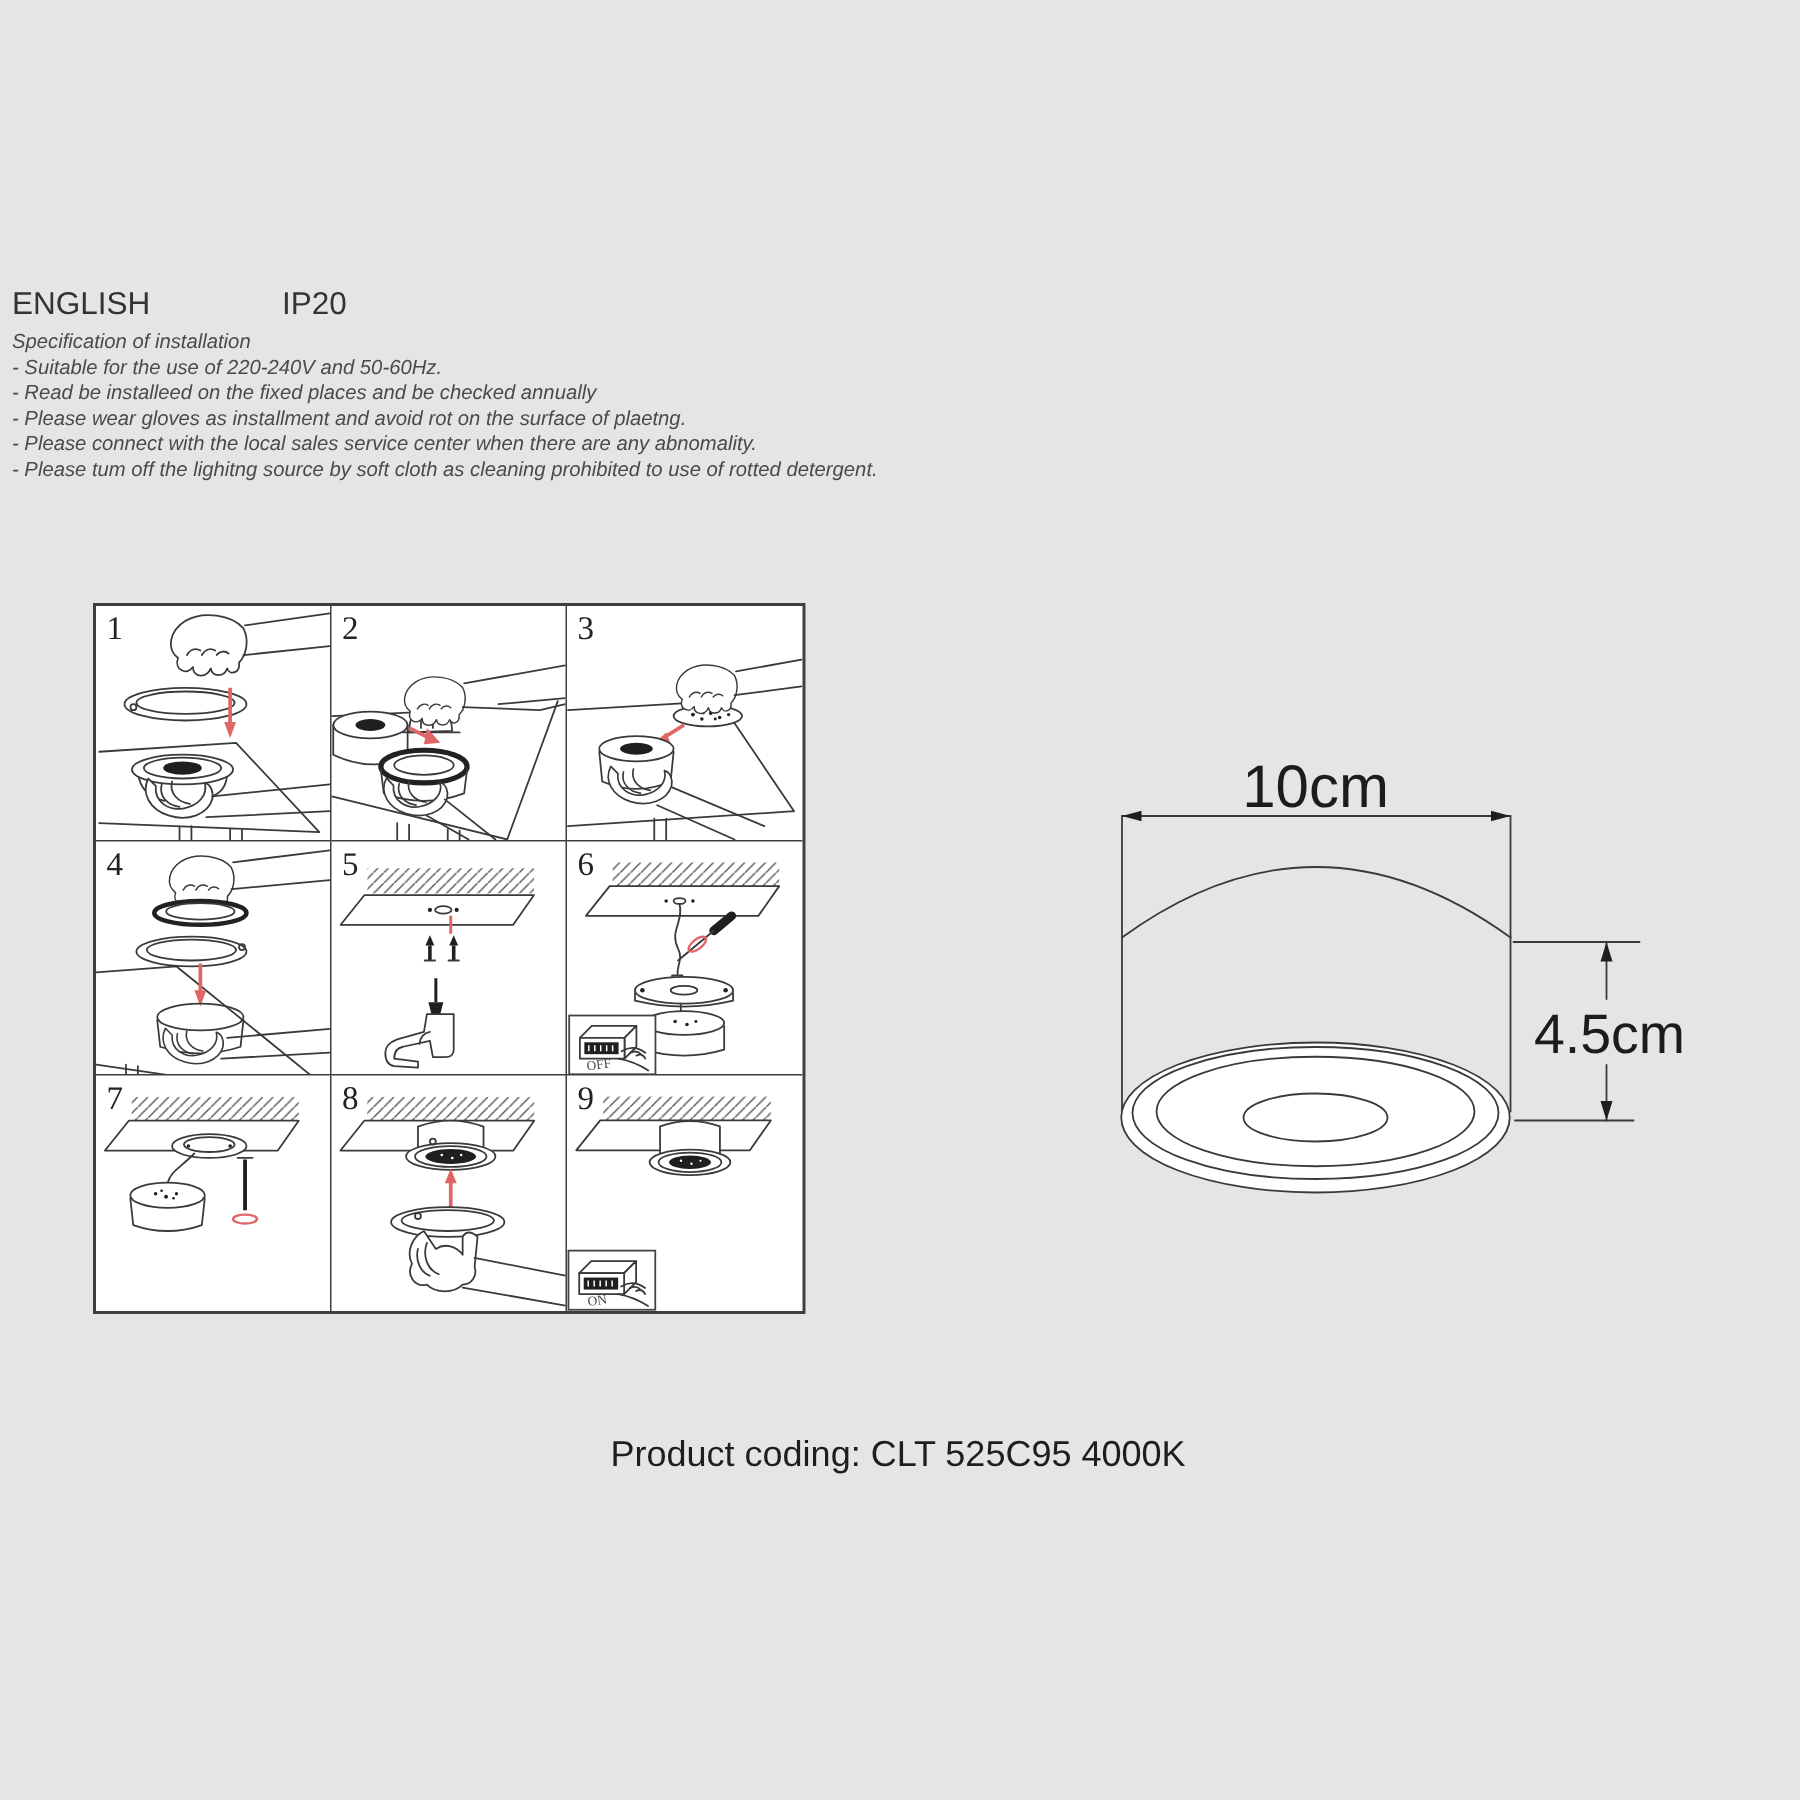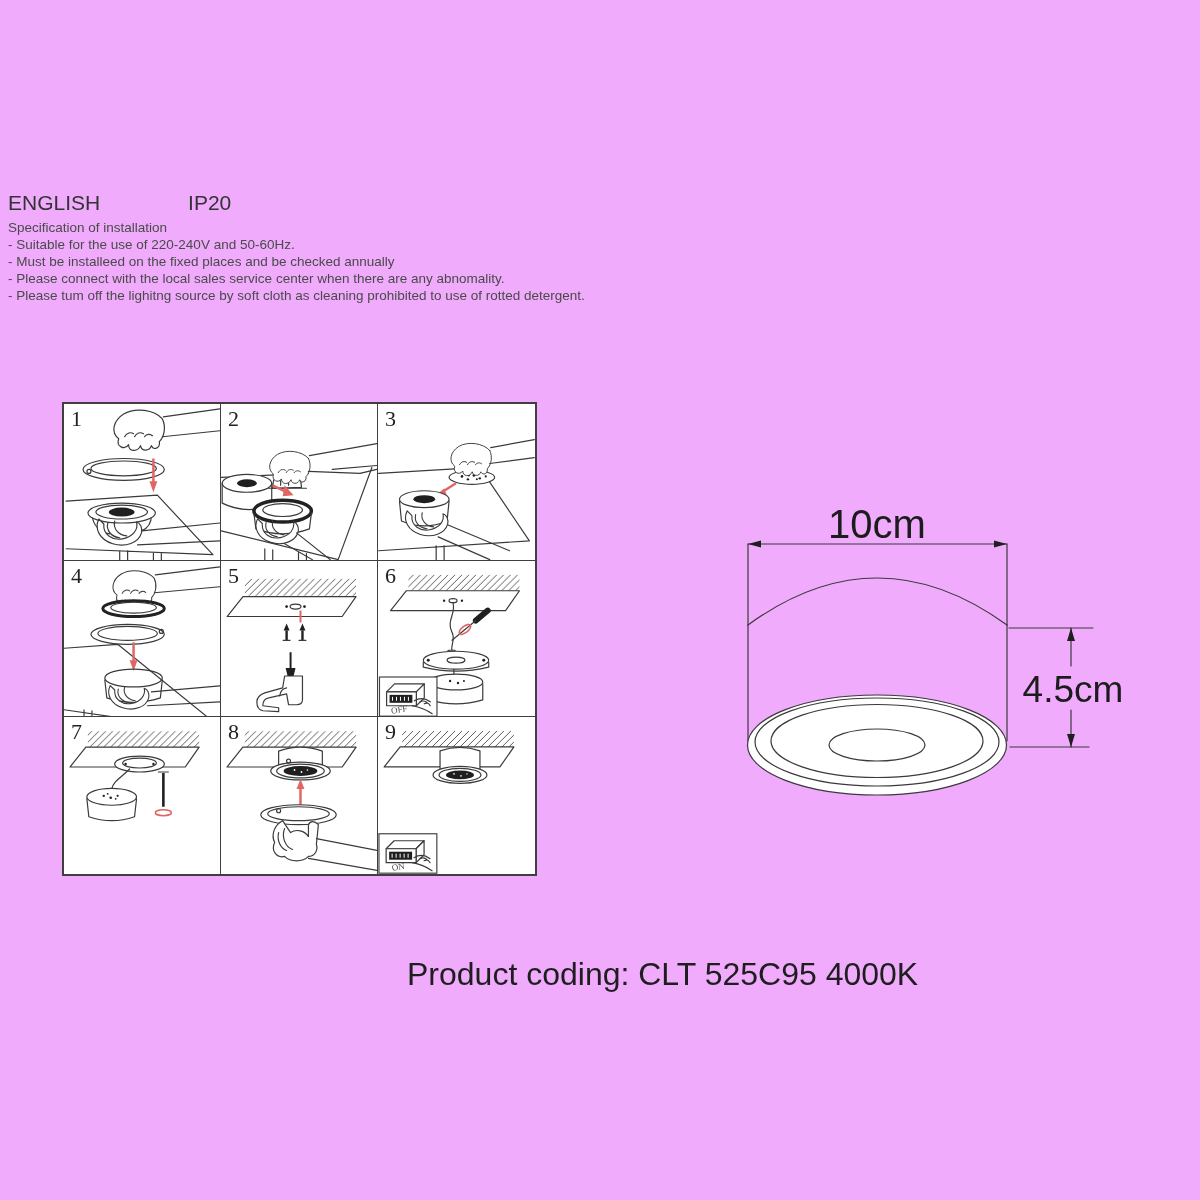--- a/index.html
+++ b/index.html
@@ -1,22 +1,22 @@
 <!DOCTYPE html>
 <html style="--accent-red: #e06666; --line-color: #3a3a3a;"><head>
 <meta charset="utf-8">
 <style>
   html,body{margin:0;padding:0;background:#fff;}
-  #page{position:relative;width:1200px;height:1200px;background:#f0abfc;
+  #page{position:relative;width:1200px;height:1200px;background:#e5e5e5;
         font-family:"Liberation Sans", sans-serif;color:#383838;overflow:hidden;}
   
   #hdr{position:absolute;left:8px;top:191px;font-size:21px;color:#333;}
   #hdr .ip{margin-left:82px;}
   
-  #spec{position:absolute;left:8px;top:219px;font-size:13.5px;line-height:17px;color:#4a4a4a;}
+  #spec{position:absolute;left:8px;top:219px;font-size:13.5px;line-height:17px;color:#4a4a4a;font-style:italic;}
   
   #grid{position:absolute;left:62px;top:402px;width:471px;height:470px;
         border:2px solid #3f3f3f;display:grid;grid-template-columns:repeat(3,1fr);
         grid-template-rows:repeat(3,1fr);background:#fff;}
   .cell{position:relative;border-right:1.4px solid #3f3f3f;border-bottom:1.4px solid #3f3f3f;}
   .cell:nth-child(3n){border-right:none;}
   .cell:nth-child(n+7){border-bottom:none;}
   .stepnum{position:absolute;left:7px;top:2px;font-family:"Liberation Serif",serif;
            font-size:22px;color:#222;z-index:2;}
   .cell svg{position:absolute;left:0;top:0;width:100%;height:100%;}
@@ -24,21 +24,21 @@
   .ln{stroke:#3a3a3a;fill:none;stroke-width:1.2;stroke-linecap:round;stroke-linejoin:round;}
   .wfill{fill:#ffffff;}
   .dk{fill:#1f1f1f;stroke:none;}
   .red{stroke:var(--accent-red,#e06666);fill:none;}
   .redf{fill:var(--accent-red,#e06666);stroke:none;}
   .swlabel{font-family:"Liberation Serif",serif;fill:#4a4a4a;}
   
   #pdiag{position:absolute;left:733px;top:496px;width:420px;height:320px;}
   #pdiag text{font-family:"Liberation Sans",sans-serif;fill:#1c1c1c;}
   
-  #footer{position:absolute;left:407px;top:956px;font-size:32px;color:#1e1e1e;}
+  #footer{position:absolute;left:407px;top:956px;font-size:24px;color:#1e1e1e;}
 </style>
 </head>
 <body>
 
 <div id="page">
 
   <svg width="0" height="0" style="position:absolute" aria-hidden="true">
     <defs>
       <pattern id="hatch" width="7" height="7" patternUnits="userSpaceOnUse">
         <path d="M-1,8 L8,-1" stroke="#5a5a5a" stroke-width="1"></path>
@@ -60,21 +60,22 @@
   </svg>
 
   <div id="hdr">
     <span>ENGLISH</span>
     <span class="ip">IP20</span>
   </div>
 
   <div id="spec">
     <div>Specification of installation</div>
     <div>- Suitable for the use of 220-240V and 50-60Hz.</div>
-    <div>- Must be installeed on the fixed places and be checked annually</div>
+    <div>- Read be installeed on the fixed places and be checked annually</div>
+    <div>- Please wear gloves as installment and avoid rot on the surface of plaetng.</div>
     <div>- Please connect with the local sales service center when there are any abnomality.</div>
     <div>- Please tum off the lighitng source by soft cloth as cleaning prohibited to use of rotted detergent.</div>
   </div>
 
   <div id="grid">
 
     <div class="cell">
       <div class="stepnum">1</div>
       <svg viewBox="0 0 157 157">
         <path class="ln" d="M2,98 L94,92 L150,152 M150,152 L2,146 M56,148 L56,157 M64,148 L64,157 M90,150 L90,157 M98,150 L98,157"></path>

